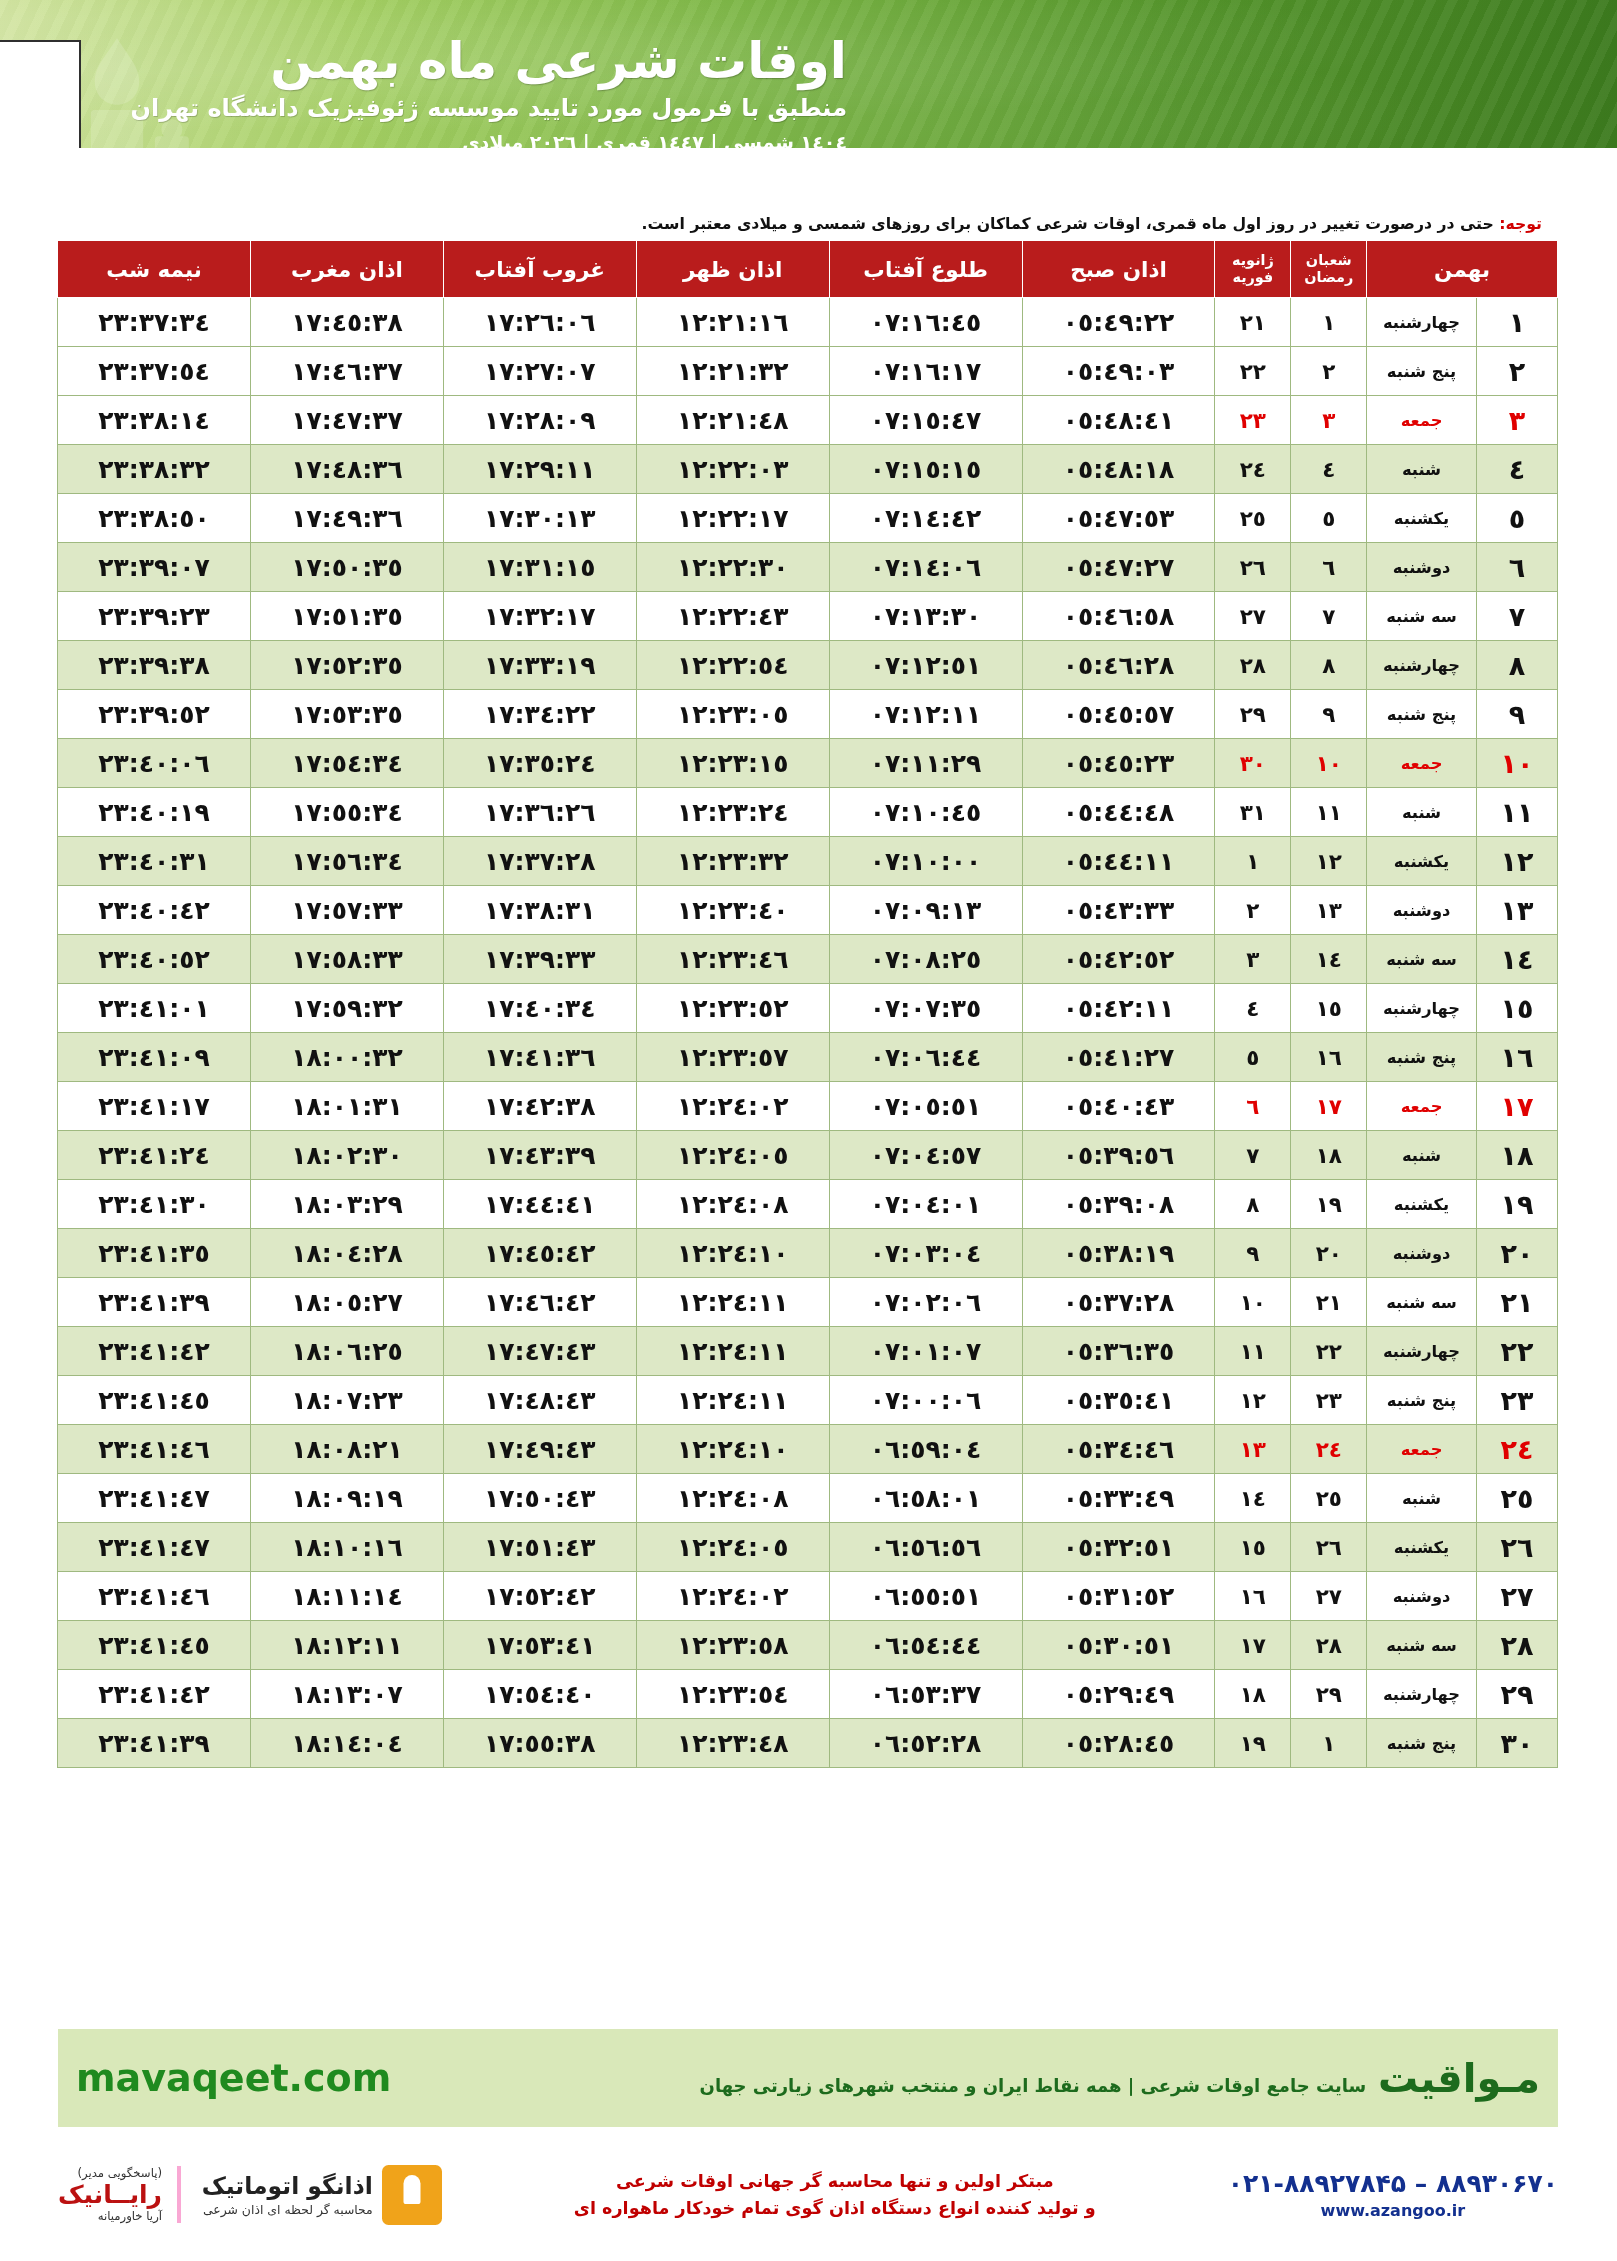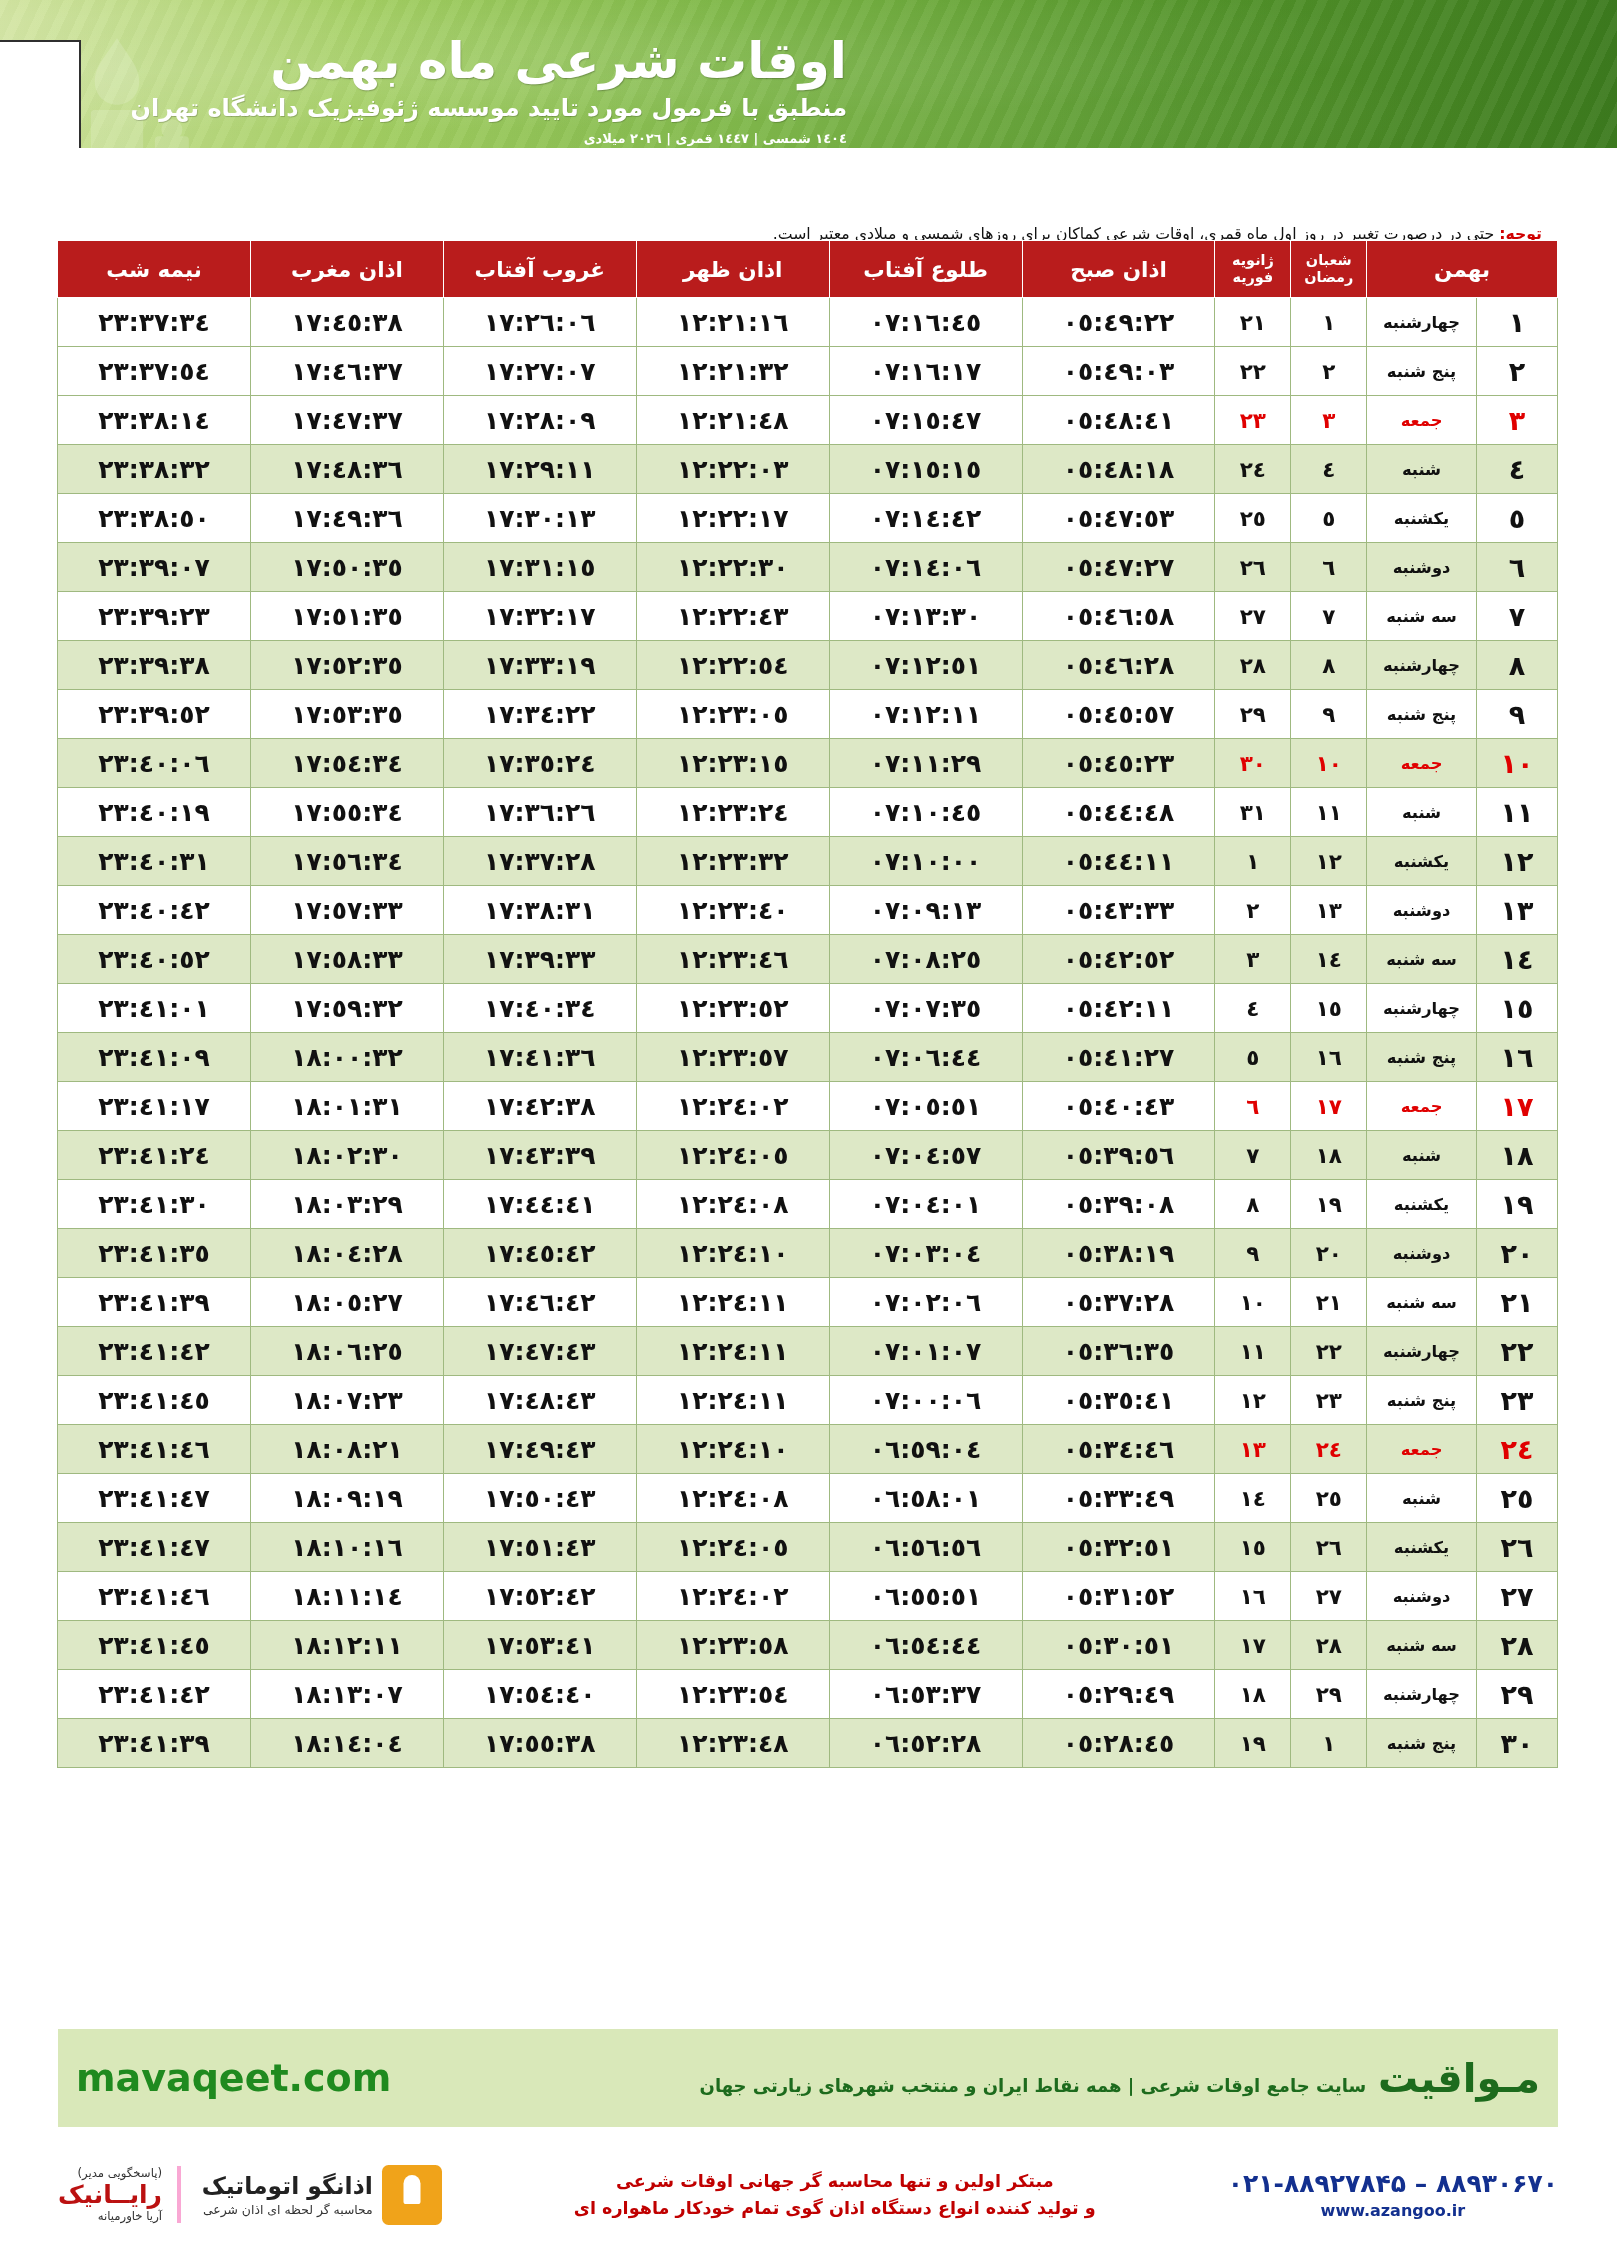--- a/index.html
+++ b/index.html
@@ -57,21 +57,21 @@
   }
   .title-sub {
     margin-top: 6.5px;
     font-size: 24px;
     font-weight: bold;
     color: #fff;
     text-shadow: 0.7px 0.7px 0.7px rgba(0,0,0,0.2);
   }
   .title-years {
     margin-top: 9px;
-    font-size: 13px;
+    font-size: 19px;
     font-weight: bold;
     color: #ffffff;
     text-align: right;
   }
 
   
   .loc-box {
     position: absolute;
     right: 1536px;
     left: 75px;
@@ -82,27 +82,28 @@
     padding: 6.5px 0 9px 0;
     text-align: center;
     box-sizing: border-box;
   }
   .loc-title { font-size: 34px; font-weight: bold; color: #111; line-height: 1.15; }
   .loc-sub { font-size: 25px; color: #111; margin-top: 2.6px; }
   .loc-coords { font-size: 16.3px; color: #111; margin-top: 6.5px; direction: rtl; }
 
   .note-line {
     position: absolute;
-    top: 224px;
+    top: 214px;
     right: 75px;
     width: 1468px;
     text-align: right;
     font-size: 15.7px;
     color: #111;
     direction: rtl;
+    font-weight: bold;
   }
   .note-line b { color: #d00000; }
 
   
   .table-wrap {
     position: absolute;
     top: 240px;
     right: 59px;
     left: 59px;
     width: 1501px;

